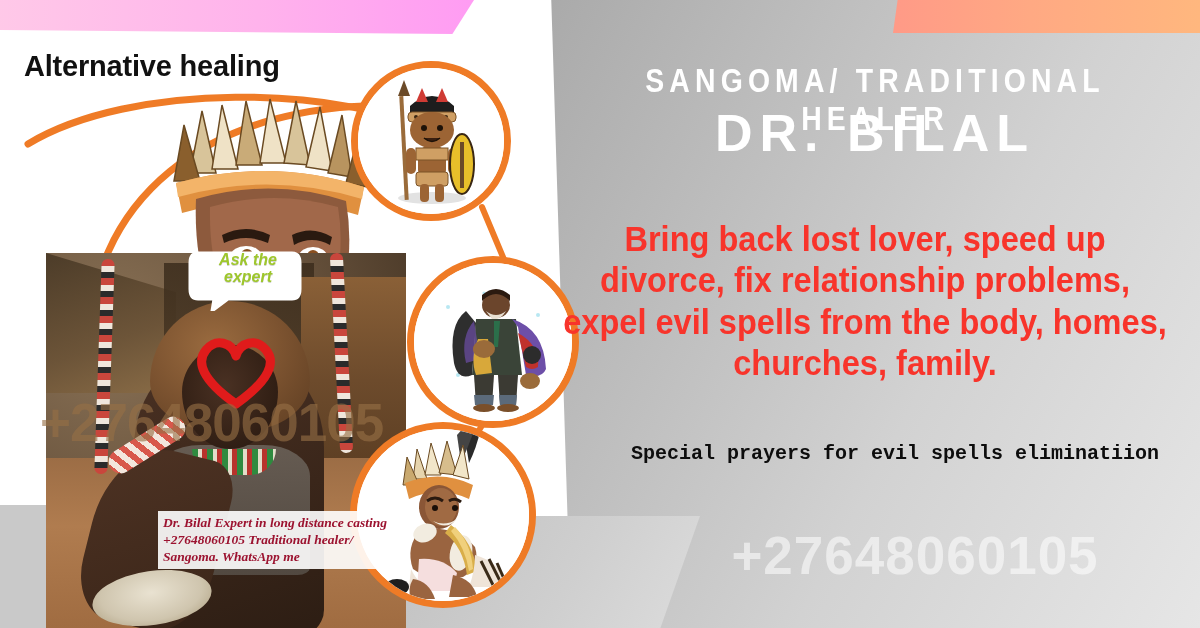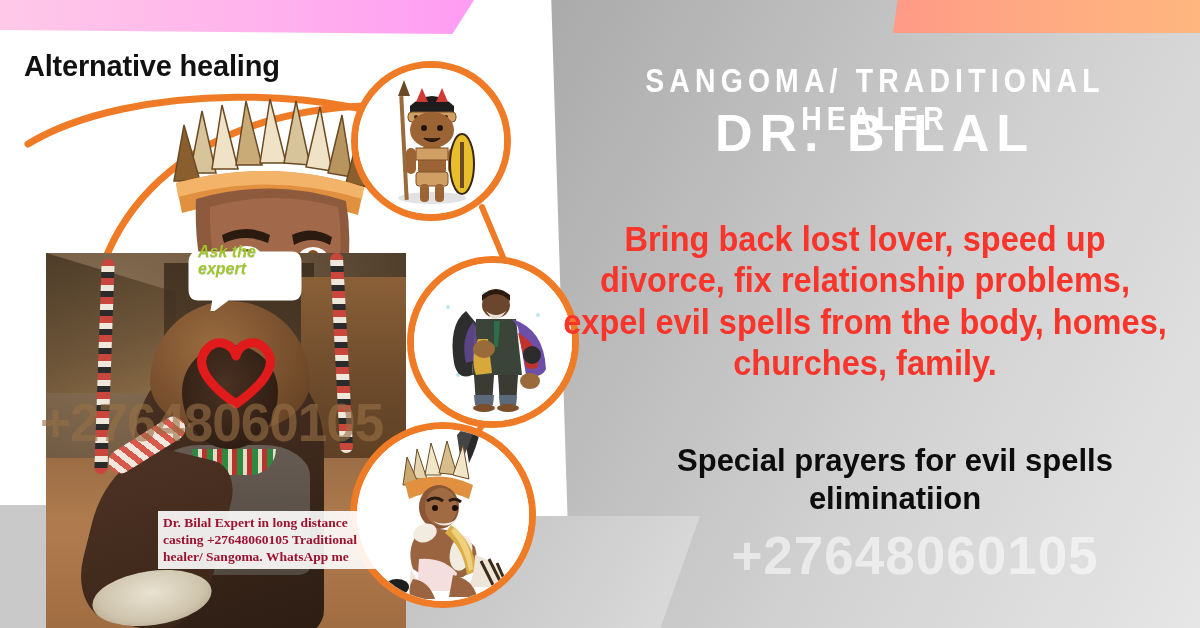--- a/index.html
+++ b/index.html
@@ -107,38 +107,38 @@
      background:linear-gradient(150deg,#4e3324 0%,#3a2518 100%);
      border-radius:50% 20% 40% 30%;transform:rotate(14deg);}
   .photo .bowl{position:absolute;left:46px;top:318px;width:120px;height:54px;
      background:radial-gradient(ellipse at 50% 40%,#e9e2d1 0%,#cfc5ae 60%,#a79877 100%);
      border-radius:50%;transform:rotate(-8deg);}
 
   .speech{
     position:absolute;left:188px;top:249px;width:114px;height:62px;z-index:18;
   }
   .speech-label{
-    position:absolute;left:198px;top:244px;width:100px;z-index:19;
+    position:absolute;left:198px;top:252px;width:100px;z-index:19;
     font-size:16px;font-weight:bold;font-style:italic;color:#9ec72c;
-    line-height:1.05;text-shadow:0 1px 0 rgba(0,0,0,.18);
+    line-height:1.05;text-shadow:0 1px 0 rgba(0,0,0,.18);text-align:center;
   }
   .heart{position:absolute;left:192px;top:332px;width:88px;height:80px;z-index:18;}
 
   .photo-watermark{
     position:absolute;left:40px;top:392px;z-index:19;
     font-size:53px;font-weight:bold;color:rgba(150,112,70,.62);
     letter-spacing:-1px;white-space:nowrap;
     font-family:"Liberation Sans",sans-serif;
   }
 
   .caption{
     position:absolute;left:158px;top:511px;width:228px;z-index:21;
     background:rgba(255,255,255,.90);
     padding:3px 5px 4px 5px;
-    font-size:13.5px;font-weight:bold;line-height:1.26;
+    font-size:13.5px;font-weight:bold;font-style:italic;line-height:1.26;
     color:#9c1330;font-family:"Liberation Serif",serif;
   }
 
   
   .eyebrow{
     position:absolute;left:570px;top:62px;width:610px;z-index:30;
     text-align:center;color:#ffffff;
     font-size:33px;font-weight:bold;letter-spacing:6px;
     transform:scaleX(.86);transform-origin:center;
     font-family:"Liberation Sans",sans-serif;
@@ -152,22 +152,22 @@
   .services{
     position:absolute;left:540px;top:218px;width:650px;z-index:30;
     text-align:center;color:#f8342b;
     font-size:35px;font-weight:bold;line-height:1.18;
     transform:scaleX(.93);transform-origin:center top;
     font-family:"Liberation Sans",sans-serif;
   }
   .special{
     position:absolute;left:600px;top:442px;width:590px;z-index:30;
     text-align:center;color:#0d0d0d;
-    font-size:31px;font-weight:bold;line-height:1.22;
-    font-family:Liberation Sans, sans-serif;
+    font-size:20px;font-weight:bold;line-height:1.22;
+    font-family:Liberation Mono, monospace;
   }
   .phone-watermark{
     position:absolute;left:630px;top:525px;width:570px;z-index:29;
     text-align:center;color:rgba(255,255,255,.55);
     font-size:53px;font-weight:bold;letter-spacing:1px;
     font-family:"Liberation Sans",sans-serif;
   }
 </style>
 </head>
 <body>

